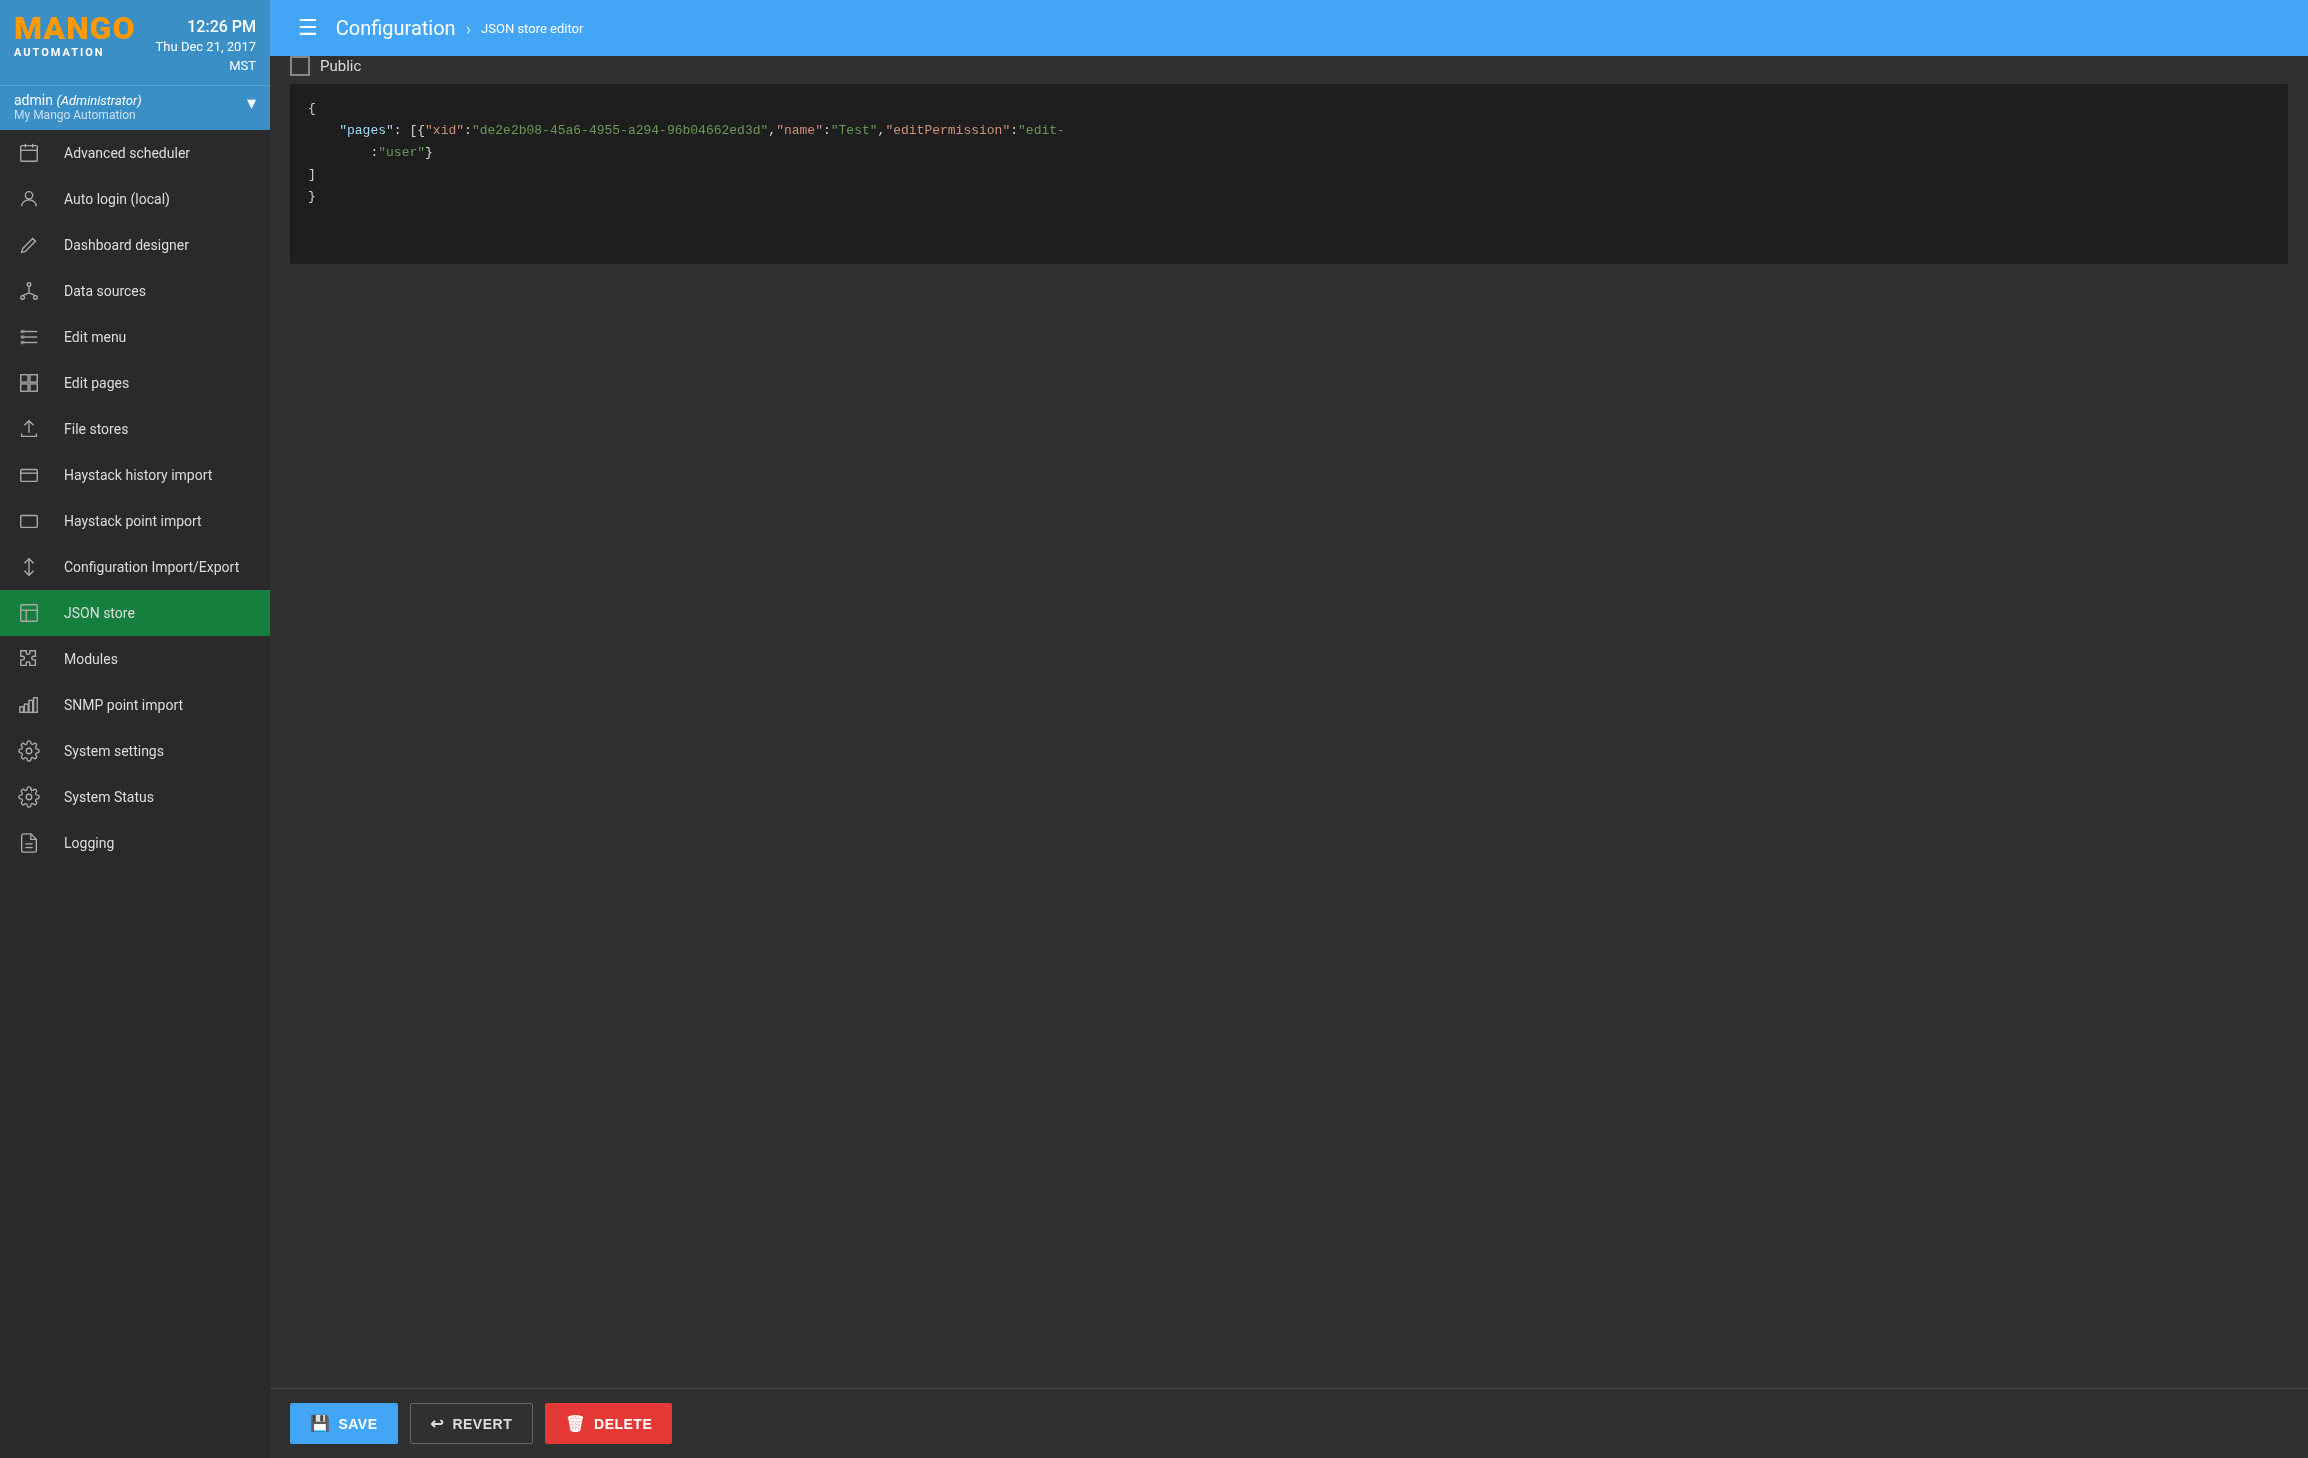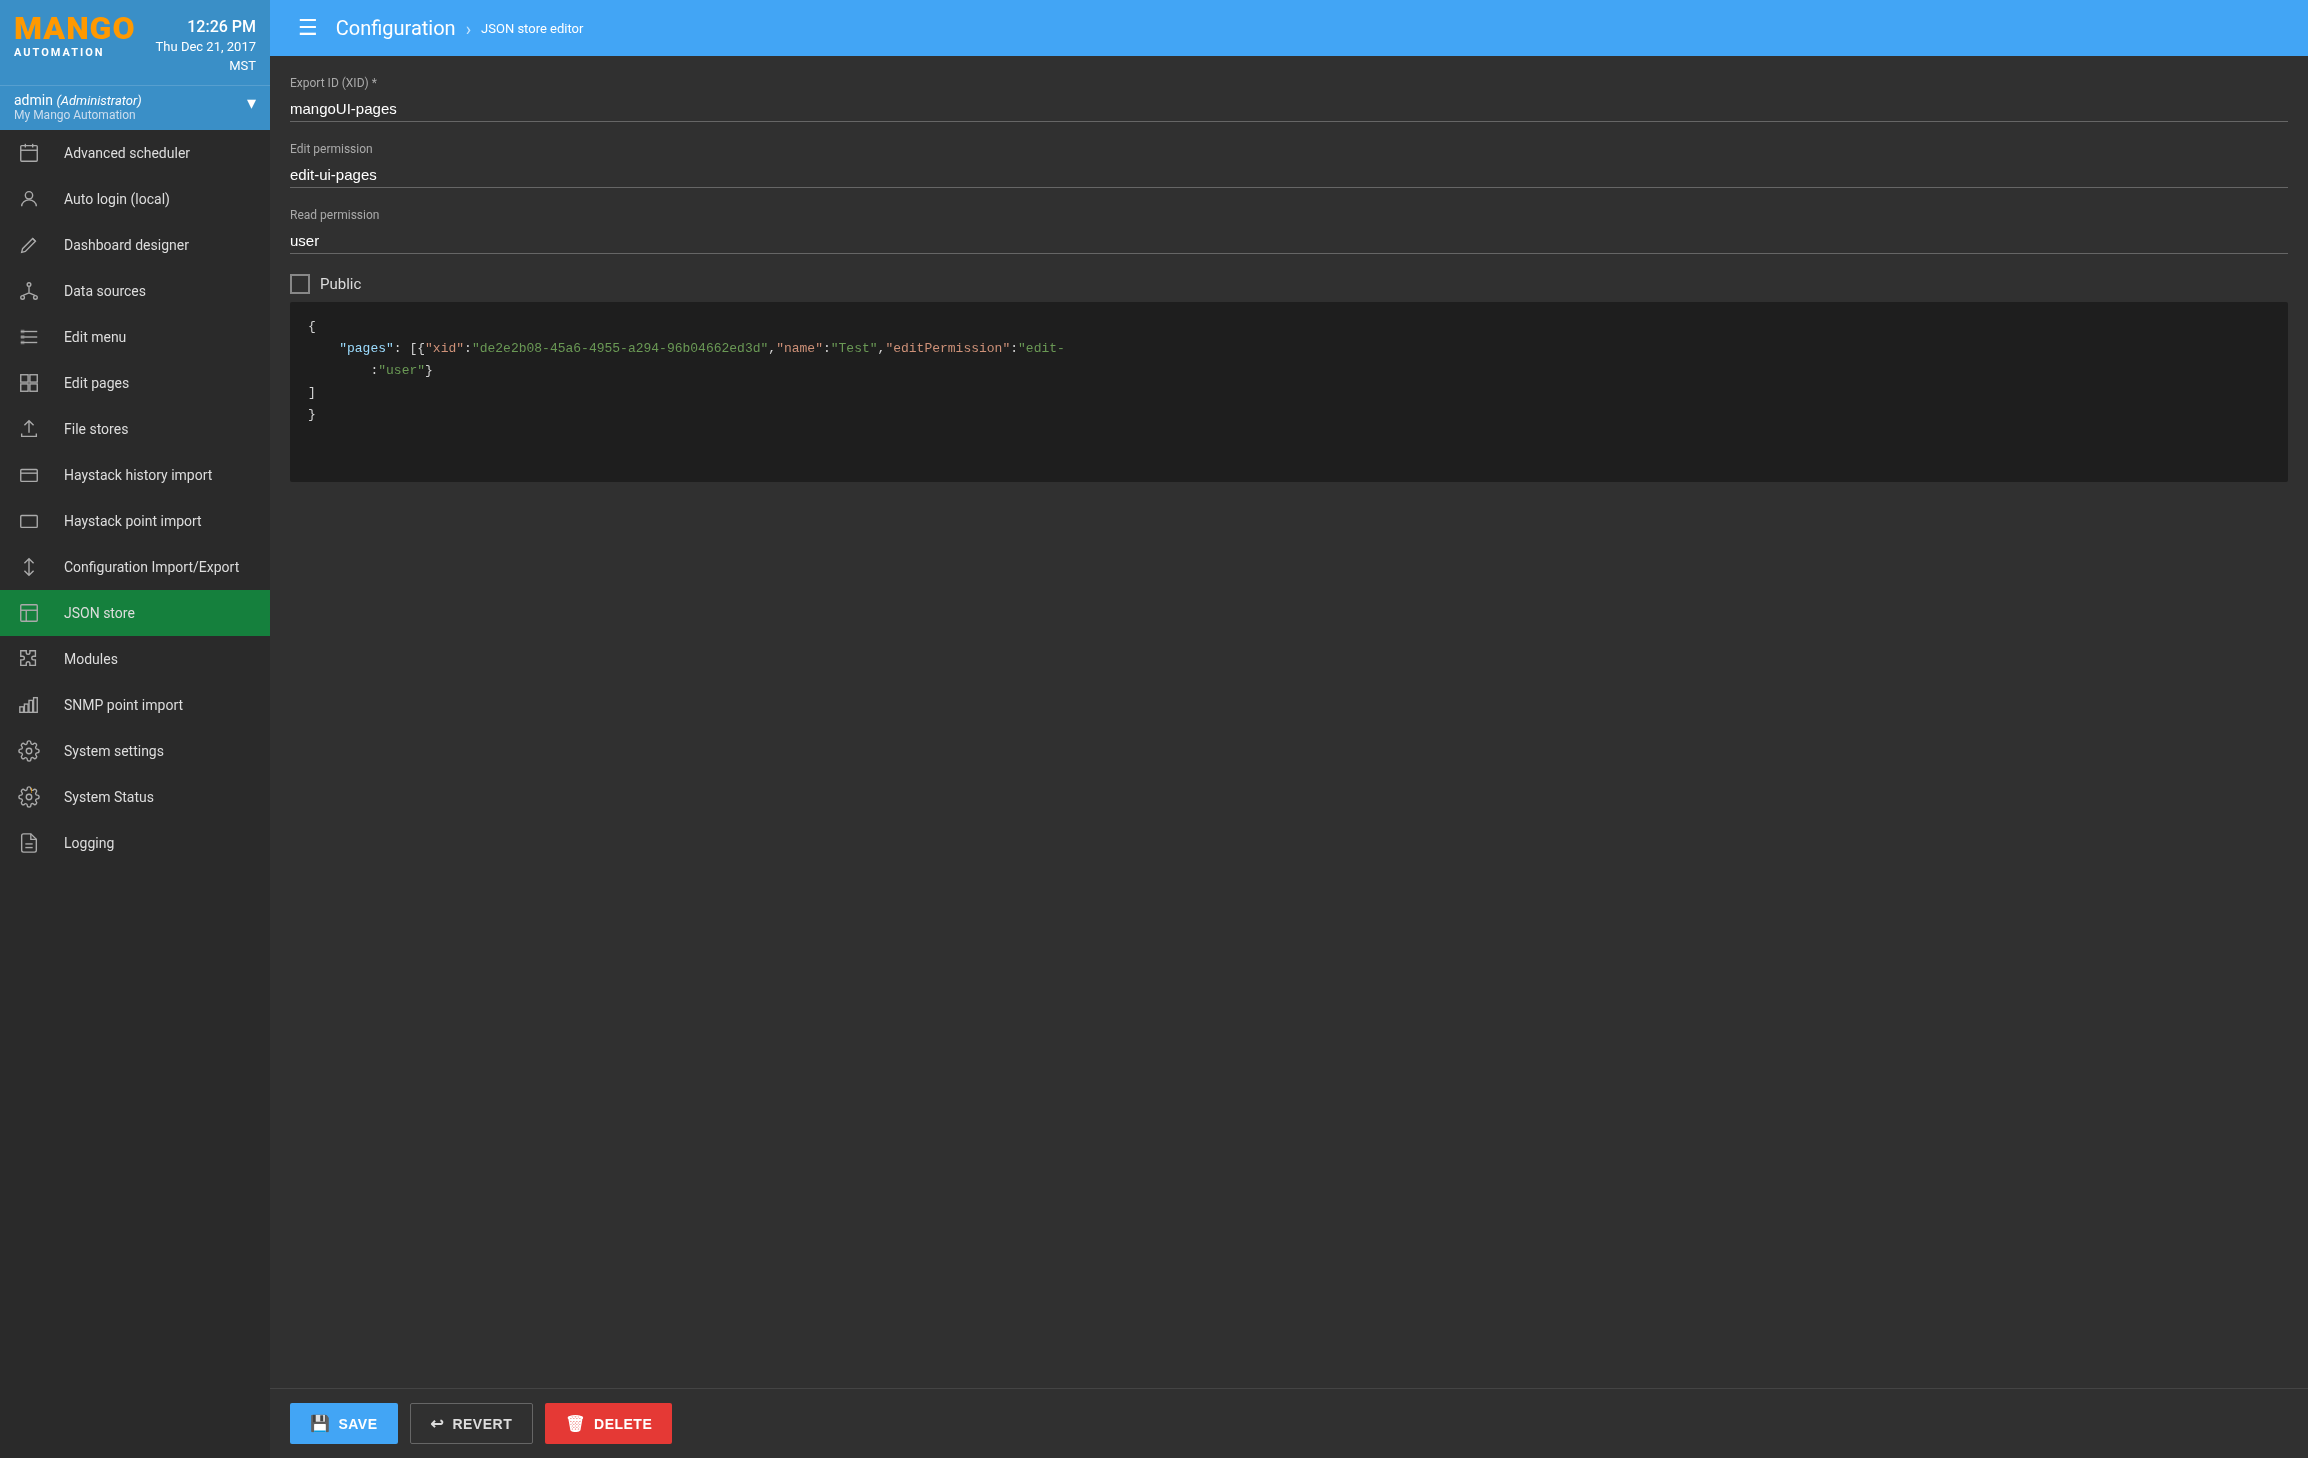--- a/index.html
+++ b/index.html
@@ -460,34 +460,20 @@
     </button>
     <div class="breadcrumb">
       <span>Configuration</span>
       <span class="breadcrumb-sep">›</span>
       <span class="breadcrumb-current">JSON store editor</span>
     </div>
   </div>
 
   <div id="content">
 
-    <div class="form-body">
-      <div class="form-field">
-        <label class="form-label">Export ID (XID) *</label>
-        <input class="form-input" type="text" value="mangoUI-pages" style="">
-      </div>
-      <div class="form-field">
-        <label class="form-label">Edit permission</label>
-        <input class="form-input" type="text" value="edit-ui-pages" style="">
-      </div>
-      <div class="form-field">
-        <label class="form-label">Read permission</label>
-        <input class="form-input" type="text" value="user" style="">
-      </div>
-    </div>
 
     <div class="public-row">
       <div class="checkbox-box"></div>
       <span class="public-label">Public</span>
     </div>
 
     <div class="code-editor"><span class="code-brace">{</span>
     <span class="code-key">"pages"</span><span class="code-punct">: [</span><span class="code-punct">{</span><span class="code-string">"xid"</span><span class="code-punct">:</span><span class="code-string-green">"de2e2b08-45a6-4955-a294-96b04662ed3d"</span><span class="code-punct">,</span><span class="code-string">"name"</span><span class="code-punct">:</span><span class="code-string-green">"Test"</span><span class="code-punct">,</span><span class="code-string">"editPermission"</span><span class="code-punct">:</span><span class="code-string-green">"edit-</span>
         <span class="code-punct">:</span><span class="code-string-green">"user"</span><span class="code-punct">}</span>
 <span class="code-punct">]</span>

